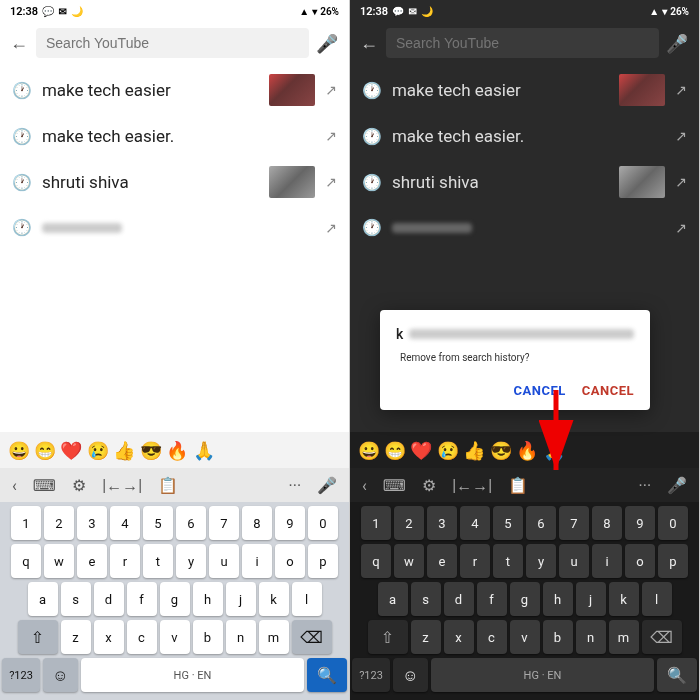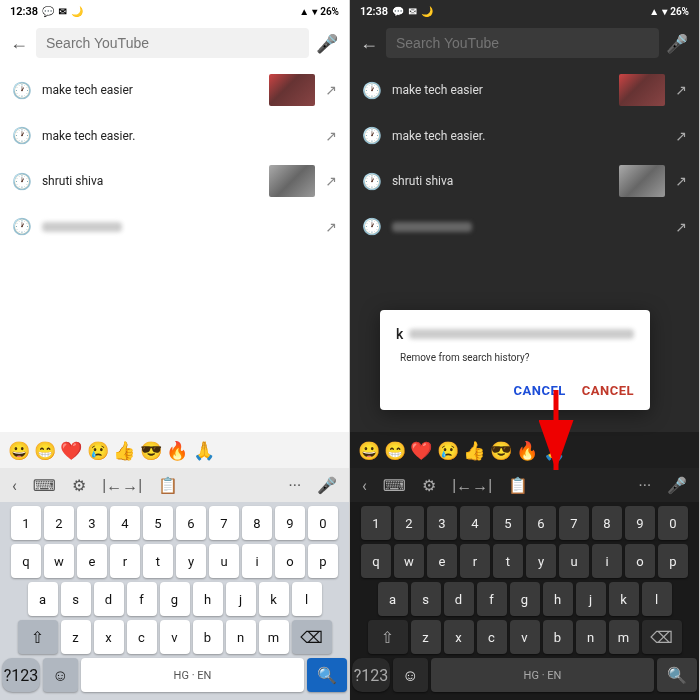--- a/index.html
+++ b/index.html
@@ -105,21 +105,21 @@
 
     .history-icon {
       color: #777;
       font-size: 16px;
       flex-shrink: 0;
     }
     .phone-panel.dark .history-icon { color: #aaa; }
 
     .result-text {
       flex: 1;
-      font-size: 12px;
+      font-size: 17px;
       color: #222;
     }
     .phone-panel.dark .result-text { color: #ddd; }
 
     .result-thumb {
       width: 46px;
       height: 32px;
       background: #ccc;
       border-radius: 2px;
       flex-shrink: 0;
@@ -232,24 +232,23 @@
     .key.search-btn {
       background: #1565c0;
       color: #fff;
       font-size: 16px;
       flex: 1.4;
       max-width: 40px;
     }
 
     .key.num-btn {
       background: #b0b7c0;
-      font-size: 16px;
+      font-size: 11px;
       flex: 1.5;
       max-width: 38px;
-      border-radius: 10px;
     }
     .phone-panel.dark .key.num-btn { background: #2a2a2a; color: #aaa; }
 
     .key.emoji-btn {
       background: #b0b7c0;
       font-size: 16px;
       flex: 1.2;
       max-width: 35px;
     }
     .phone-panel.dark .key.emoji-btn { background: #2a2a2a; }

